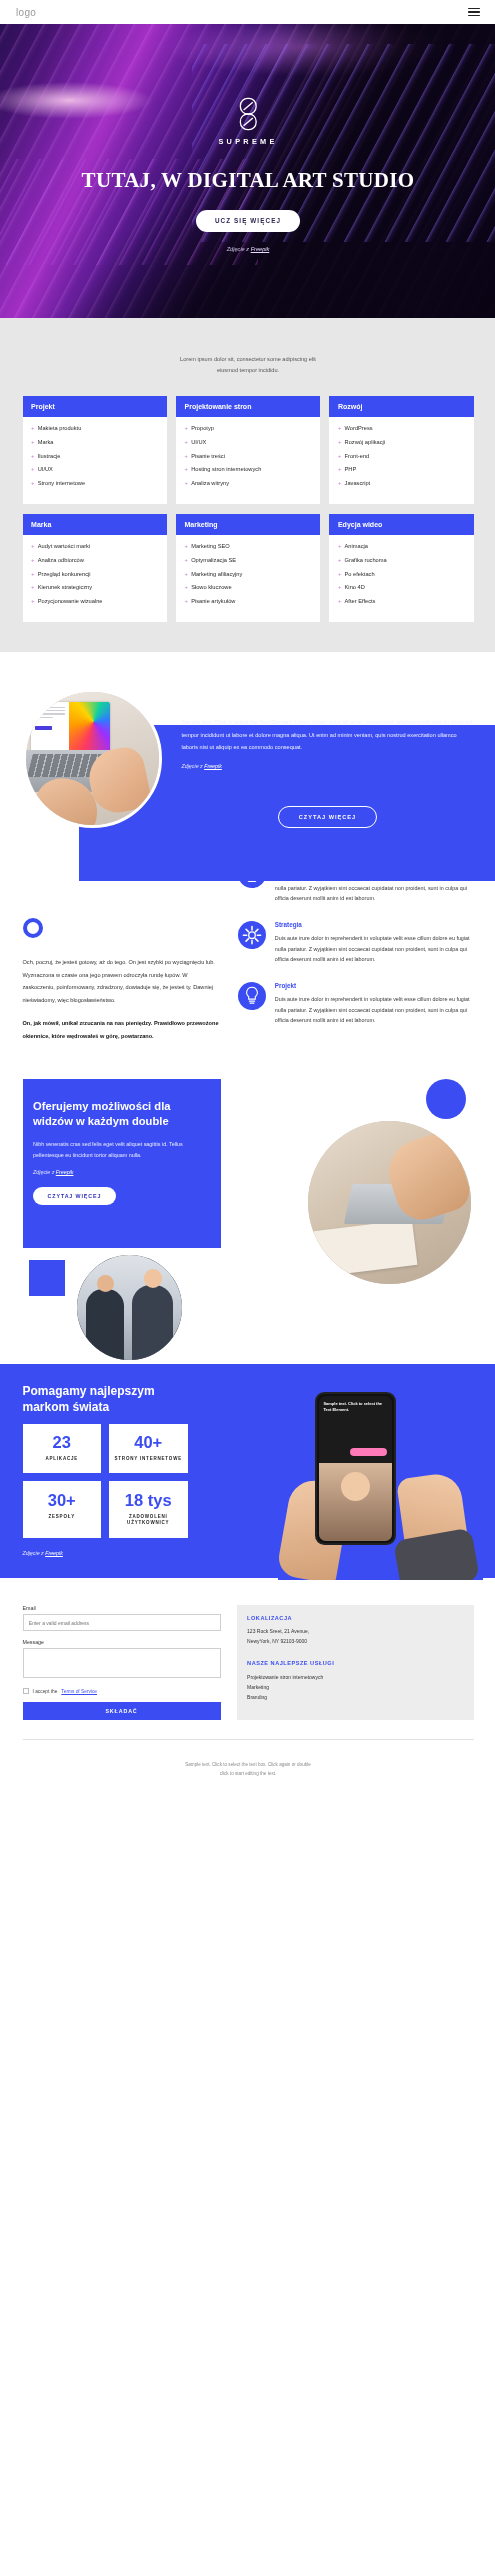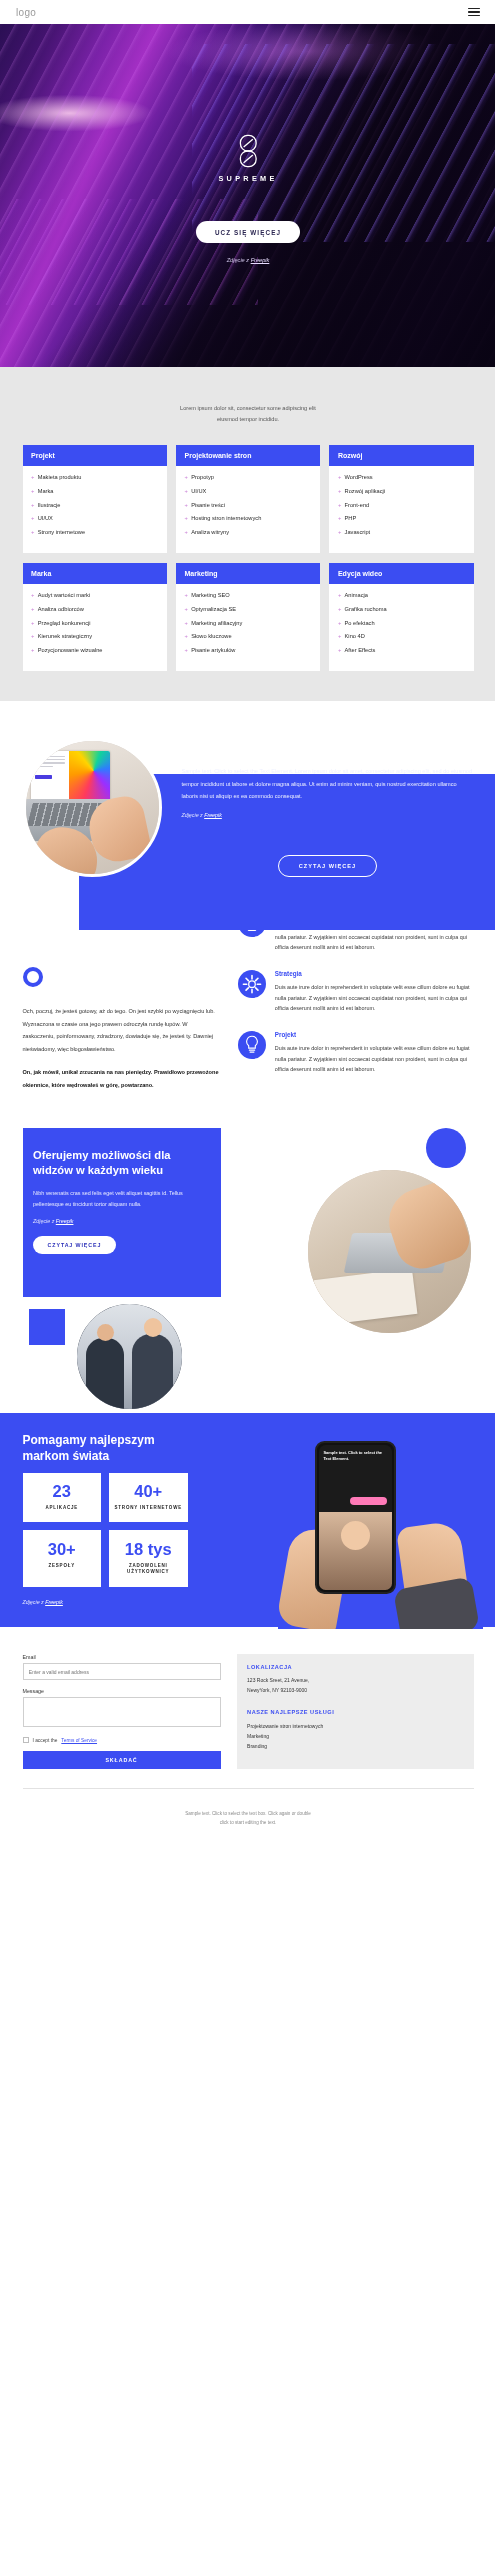--- a/index.html
+++ b/index.html
@@ -7,21 +7,21 @@
   body{font-family:"Liberation Sans",sans-serif;background:#ffffff;color:#1a1a1a;-webkit-font-smoothing:antialiased;}
   .page{width:496px;position:relative;overflow:hidden;}
 
   
   .site-header{height:24px;background:#fff;display:flex;align-items:center;justify-content:space-between;padding:0 16px;}
   .logo-text{font-size:10px;color:#9a9a9a;font-weight:400;letter-spacing:0.3px;}
   .burger{width:12px;display:flex;flex-direction:column;gap:2px;cursor:pointer;}
   .burger span{display:block;height:1.3px;background:#222;border-radius:0.7px;}
 
   
-  .hero{position:relative;height:343px;overflow:hidden;background:#120a21;}
+  .hero{position:relative;height:294px;overflow:hidden;background:#120a21;}
   .hero-bg{position:absolute;inset:0;
     background:
       radial-gradient(ellipse 119px 26.4px at 14% 26%, rgba(255,210,240,.85), rgba(180,60,200,0) 70%),
       radial-gradient(ellipse 198px 40px at 62% 8%, rgba(200,110,230,.55), rgba(120,40,170,0) 72%),
       linear-gradient(115deg,#2a0f53 0%,#43136f 8%,#7a22a8 17%,#a32fc4 24%,#6a1f9e 31%,#3b1270 40%,#1e0b3c 52%,#140821 64%,#19092c 76%,#2c0f4d 88%,#190a2e 100%);
   }
   .hero-bg:before{content:"";position:absolute;inset:-40% -10%;
     background:repeating-linear-gradient(118deg, rgba(255,255,255,0) 0px, rgba(255,255,255,0) 9.3px, rgba(226,130,255,.22) 10px, rgba(226,130,255,.05) 12.6px, rgba(255,255,255,0) 16px);
     opacity:.9;}
   .hero-bg:after{content:"";position:absolute;inset:0;
@@ -167,20 +167,21 @@
     <div class="hero-streaks"></div>
     <div class="hero-glow"></div>
     <div class="hero-inner">
       <svg class="brand-mark" viewBox="0 0 34 52">
         <rect x="5" y="2" width="24" height="24" rx="11" fill="none" stroke="#fff" stroke-width="2"></rect>
         <rect x="5" y="26" width="24" height="24" rx="11" fill="none" stroke="#fff" stroke-width="2"></rect>
         <path d="M10 20 L24 8" stroke="#fff" stroke-width="2" fill="none"></path>
         <path d="M10 44 L24 32" stroke="#fff" stroke-width="2" fill="none"></path>
       </svg>
       <div class="brand-name">SUPREME</div>
+      <h1 class="hero-title">TUTAJ, W DIGITAL ART STUDIO</h1>
       <button class="hero-btn">UCZ SIĘ WIĘCEJ</button>
       <div class="hero-credit">
         <span>Zdjęcie z </span><a href="#">Freepik</a>
       </div>
     </div>
   </div>
 
   <div class="services">
     <div class="sec-sub">
       <div>Lorem ipsum dolor sit, consectetur some adipiscing elit</div>
@@ -424,21 +425,21 @@
     <div class="offer-dot"></div>
     <div class="offer-photo">
       <div class="desk">
           <div class="paper"></div>
           <div class="kb"></div>
           <div class="arm"></div>
         </div>
     </div>
     <div class="offer-inner">
       <div class="offer-text">
-        <h3 class="offer-h">Oferujemy możliwości dla widzów w każdym wieku</h3>
+        <h3 class="offer-h">Oferujemy możliwości dla widzów w każdym double</h3>
         <p class="offer-p">Nibh venenatis cras sed felis eget velit aliquet sagittis id. Tellus pellentesque eu tincidunt tortor aliquam nulla.</p>
         <div class="offer-credit">
           <span>Zdjęcie z </span><a href="#">Freepik</a>
         </div>
         <button class="offer-btn">CZYTAJ WIĘCEJ</button>
       </div>
     </div>
     <div class="offer-sq"></div>
     <div class="offer-photo2">
       <div class="team">

